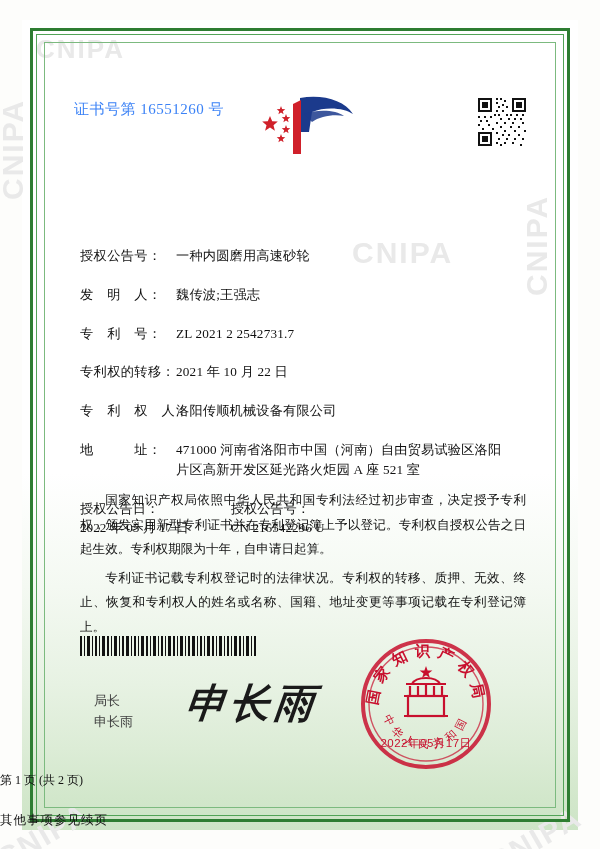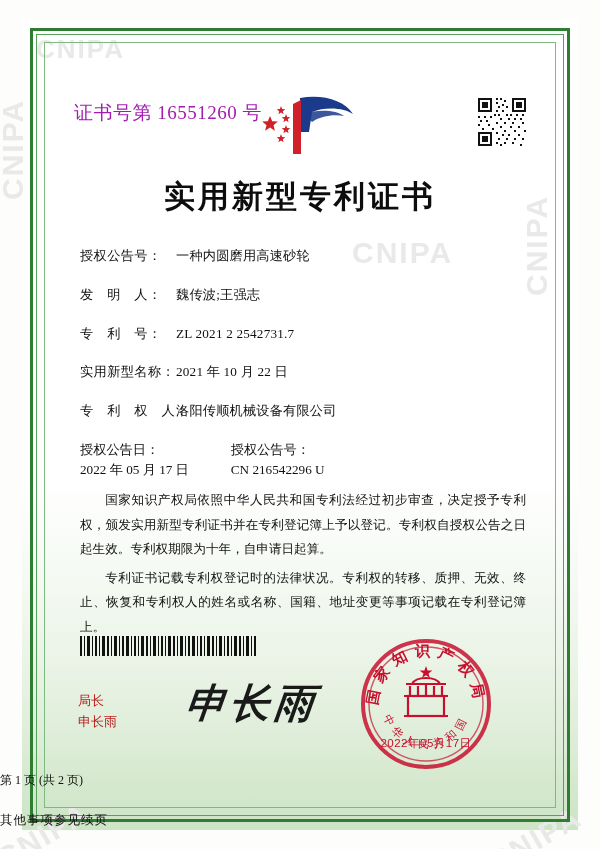--- a/index.html
+++ b/index.html
@@ -86,22 +86,22 @@
   .wm3 { left: 520px; top: 296px; transform: rotate(-90deg); transform-origin: left top; }
   .wm4 { left: 8px;   top: 842px; transform: rotate(-30deg); transform-origin: left bottom; }
   .wm5 { left: 500px; top: 846px; transform: rotate(-30deg); transform-origin: left bottom; }
   .wm6 { left: 36px;  top: 34px;  font-size: 26px; }
 
   
   .cert-no {
     position: absolute;
     left: 74px;
     top: 100px;
-    font-size: 19px;
-    color: #a21caf;
+    font-size: 15px;
+    color: #3b82f6;
     letter-spacing: 0.5px;
     font-family: Liberation Serif, serif;
   }
 
   
   .logo {
     position: absolute;
     left: 252px;
     top: 92px;
     width: 104px;
@@ -190,25 +190,25 @@
     position: absolute;
     left: 80px;
     top: 636px;
     width: 176px;
     height: 20px;
   }
 
   
   .sig-label {
     position: absolute;
-    left: 78px;
+    left: 94px;
     top: 690px;
     font-size: 13px;
     line-height: 1.65;
-    color: #b91c1c;
+    color: #404040;
   }
   .sig-script {
     position: absolute;
     left: 186px;
     top: 676px;
     font-size: 40px;
     font-family: "Liberation Serif", "DejaVu Serif", serif;
     font-style: italic;
     font-weight: bold;
     color: #1a1a1a;
@@ -351,42 +351,48 @@
         <rect x="46" y="42" width="2" height="2"></rect>
           <rect x="20" y="46" width="2" height="2"></rect>
           <rect x="28" y="46" width="2" height="2"></rect>
         <rect x="36" y="46" width="2" height="2"></rect>
           <rect x="44" y="48" width="2" height="2"></rect>
           <rect x="24" y="48" width="2" height="2"></rect>
       </g>
     </svg>
   </div>
 
-  <div class="title">实用新型专利证书</div>
 
   <div class="fields">
     <div class="f-row">
       <div class="f-label">授权公告号：</div>
       <div class="f-value">一种内圆磨用高速砂轮</div>
     </div>
     <div class="f-row">
       <div class="f-label">发　明　人：</div>
       <div class="f-value">魏传波;王强志</div>
     </div>
     <div class="f-row">
       <div class="f-label">专　利　号：</div>
       <div class="f-value">ZL 2021 2 2542731.7</div>
     </div>
     <div class="f-row">
-      <div class="f-label">实用新型名称：</div>
+      <div class="f-label">专利权的转移：</div>
       <div class="f-value">2021 年 10 月 22 日</div>
     </div>
     <div class="f-row">
       <div class="f-label">专　利　权　人：</div>
       <div class="f-value">洛阳传顺机械设备有限公司</div>
+    </div>
+    <div class="f-row">
+      <div class="f-label">地　　　址：</div>
+      <div class="f-value">
+        <span class="l2">471000  河南省洛阳市中国（河南）自由贸易试验区洛阳</span>
+        <span class="l2">片区高新开发区延光路火炬园 A 座 521 室</span>
+      </div>
     </div>
     <div class="row-inline">
       <div class="seg">
         <span class="lbl">授权公告日：</span>
         <span class="val">2022 年 05 月 17 日</span>
       </div>
       <div class="seg seg2">
         <span class="lbl">授权公告号：</span>
         <span class="val">CN 216542296 U</span>
       </div>

